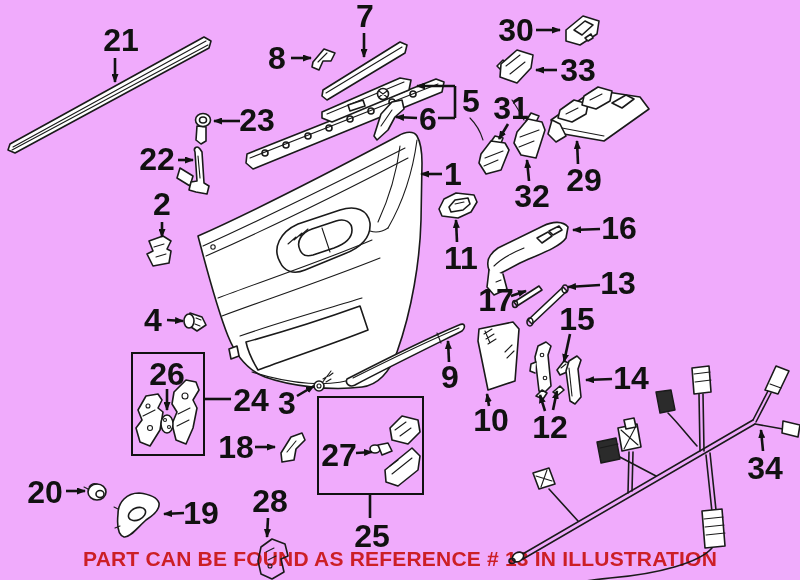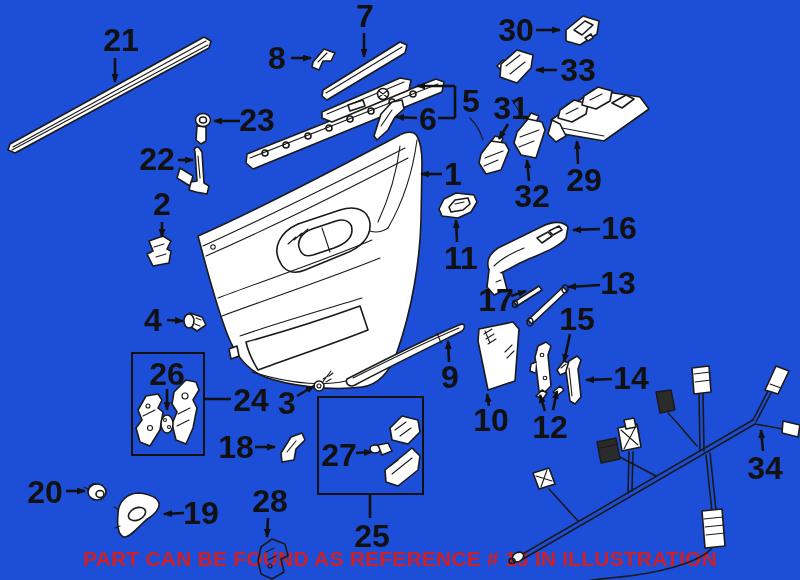--- a/index.html
+++ b/index.html
@@ -1,16 +1,16 @@
 <!DOCTYPE html>
 <html><head>
 <meta charset="utf-8">
 <style>
   html,body{margin:0;padding:0;background:#ffffff;}
-  .stage{position:relative;width:800px;height:580px;background:#1d4ed8;overflow:hidden;
+  .stage{position:relative;width:800px;height:580px;background:#f0abfc;overflow:hidden;
          font-family:"Liberation Sans",sans-serif;}
   svg{display:block}
   .art{stroke:#1a1a1a;stroke-width:1.6;fill:none;stroke-linejoin:round;stroke-linecap:round;}
   .artw{stroke:#1a1a1a;stroke-width:1.6;fill:#ffffff;stroke-linejoin:round;stroke-linecap:round;}
   .artd{stroke:#1a1a1a;stroke-width:1.4;fill:#2b2b2b;stroke-linejoin:round;}
   .thin{stroke:#1a1a1a;stroke-width:1.1;fill:none;stroke-linecap:round;}
   .callout-num{font-family:"Liberation Sans",sans-serif;font-weight:700;font-size:32px;
                fill:#111111;text-anchor:middle;}
   .leader{stroke:#111111;stroke-width:2.6;fill:none;stroke-linecap:butt;}
   .gbox{stroke:#111111;stroke-width:2;fill:none;}

